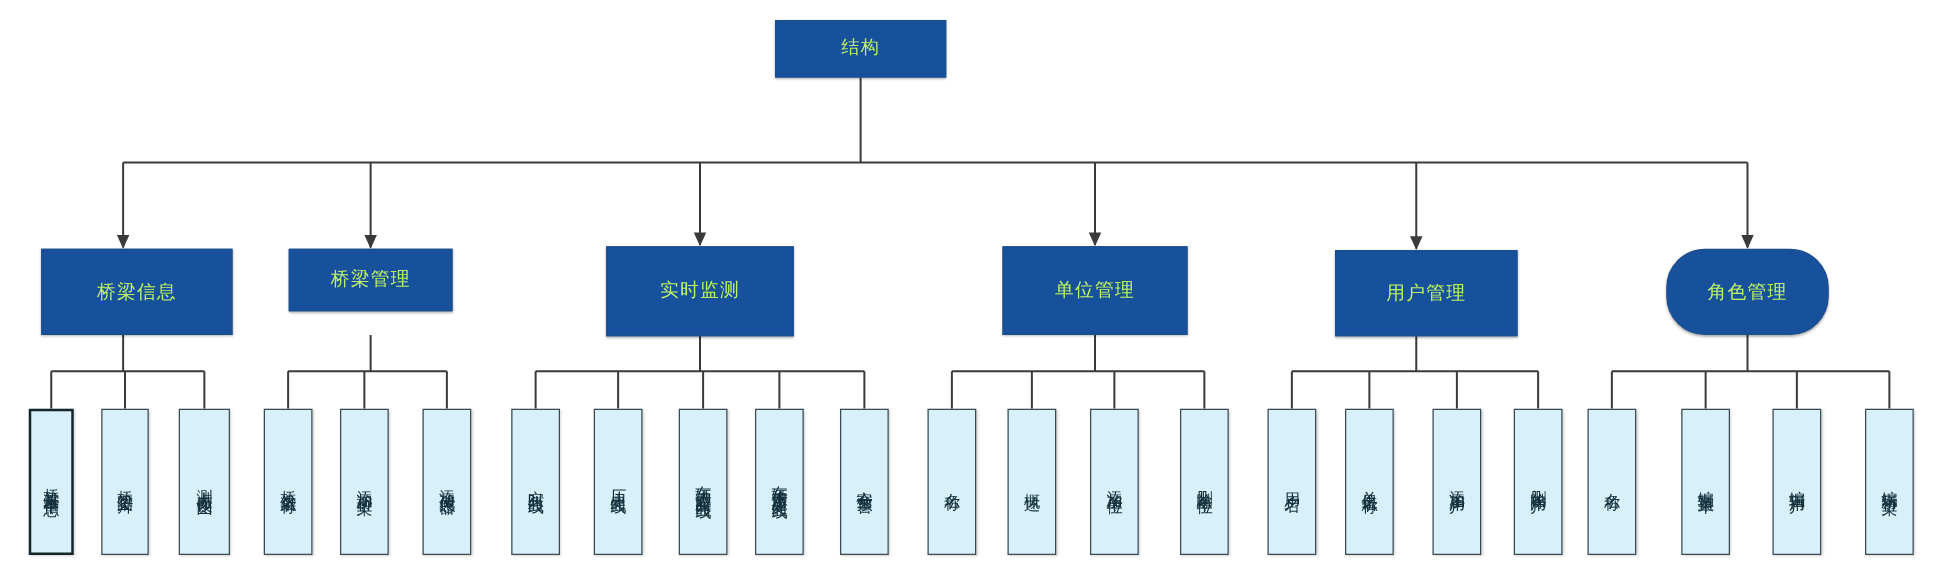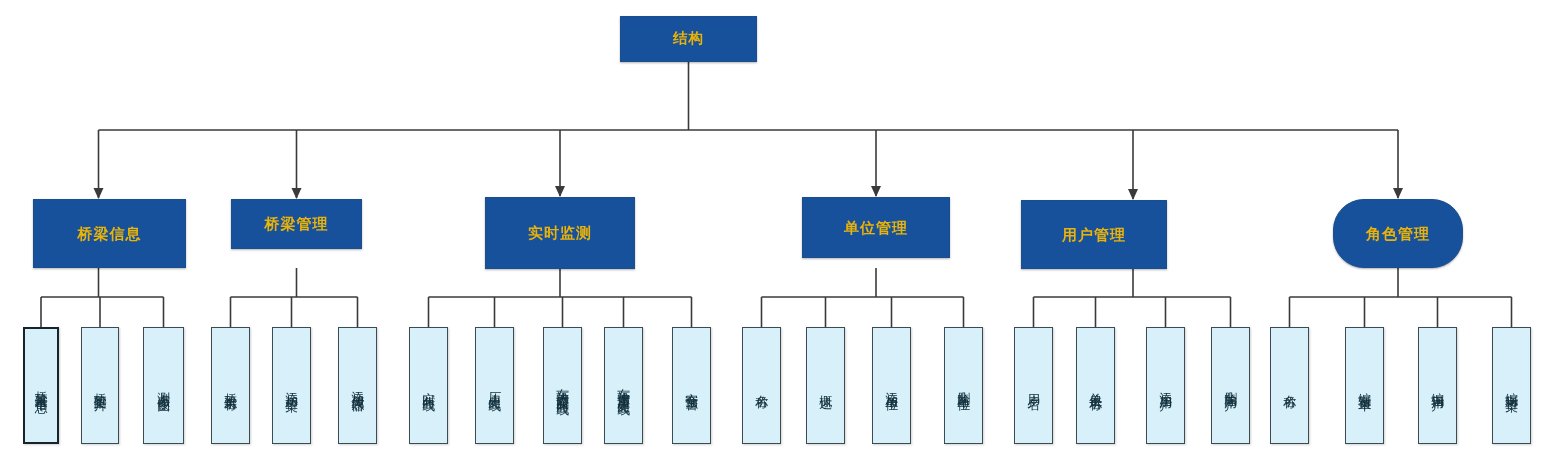--- a/index.html
+++ b/index.html
@@ -36,22 +36,21 @@
   .node-root, .node-l2 {
     background: #17509B;
     border: 1px solid #1b4d8f;
     color: #ffffff;
     box-shadow: 0 1px 2px rgba(0,0,0,0.30);
   }
   .node-root .label, .node-l2 .label {
     font-size: 15px;
     letter-spacing: 1px;
     line-height: 1.2;
-    color: #eab308;
-    font-weight: bold;
+    color: #bef264;
   }
   .node-root .label {
     font-size: 14.5px;
   }
   .node-leaf {
     background: #D7F0F9;
     border: 1px solid #3c4a52;
     box-shadow: 1px 1px 2px rgba(0,0,0,0.18);
   }
   .node-leaf.selected {
@@ -163,36 +162,36 @@
       </div>
       <div class="node node-leaf" style="left: 543px; top: 327px; width: 39px; height: 117px;">
         <span class="label">车辆效应实时曲线</span>
       </div>
       <div class="node node-leaf" style="left: 604px; top: 327px; width: 39px; height: 117px;">
         <span class="label">车辆效应历史曲线</span>
       </div>
       <div class="node node-leaf" style="left: 672px; top: 327px; width: 39px; height: 117px;">
         <span class="label">安全预警</span>
       </div>
-      <div class="node node-l2" style="left: 802px; top: 197px; width: 148px; height: 61px;">
+      <div class="node node-l2" style="left: 802px; top: 197px; width: 148px; height: 71px;">
         <span class="label">单位管理</span>
       </div>
       <div class="node node-leaf" style="left: 742px; top: 327px; width: 39px; height: 117px;">
         <span class="label">名称</span>
       </div>
       <div class="node node-leaf" style="left: 806px; top: 327px; width: 39px; height: 117px;">
         <span class="label">概述</span>
       </div>
       <div class="node node-leaf" style="left: 872px; top: 327px; width: 39px; height: 117px;">
         <span class="label">添加单位</span>
       </div>
       <div class="node node-leaf" style="left: 944px; top: 327px; width: 39px; height: 117px;">
         <span class="label">删除单位</span>
       </div>
-      <div class="node node-l2" style="left: 1021px; top: 200px; width: 146px; height: 69px;">
+      <div class="node node-l2" style="left: 1068px; top: 200px; width: 146px; height: 69px;">
         <span class="label">用户管理</span>
       </div>
       <div class="node node-leaf" style="left: 1014px; top: 327px; width: 39px; height: 117px;">
         <span class="label">用户名</span>
       </div>
       <div class="node node-leaf" style="left: 1076px; top: 327px; width: 39px; height: 117px;">
         <span class="label">单位名称</span>
       </div>
       <div class="node node-leaf" style="left: 1146px; top: 327px; width: 39px; height: 117px;">
         <span class="label">添加用户</span>

